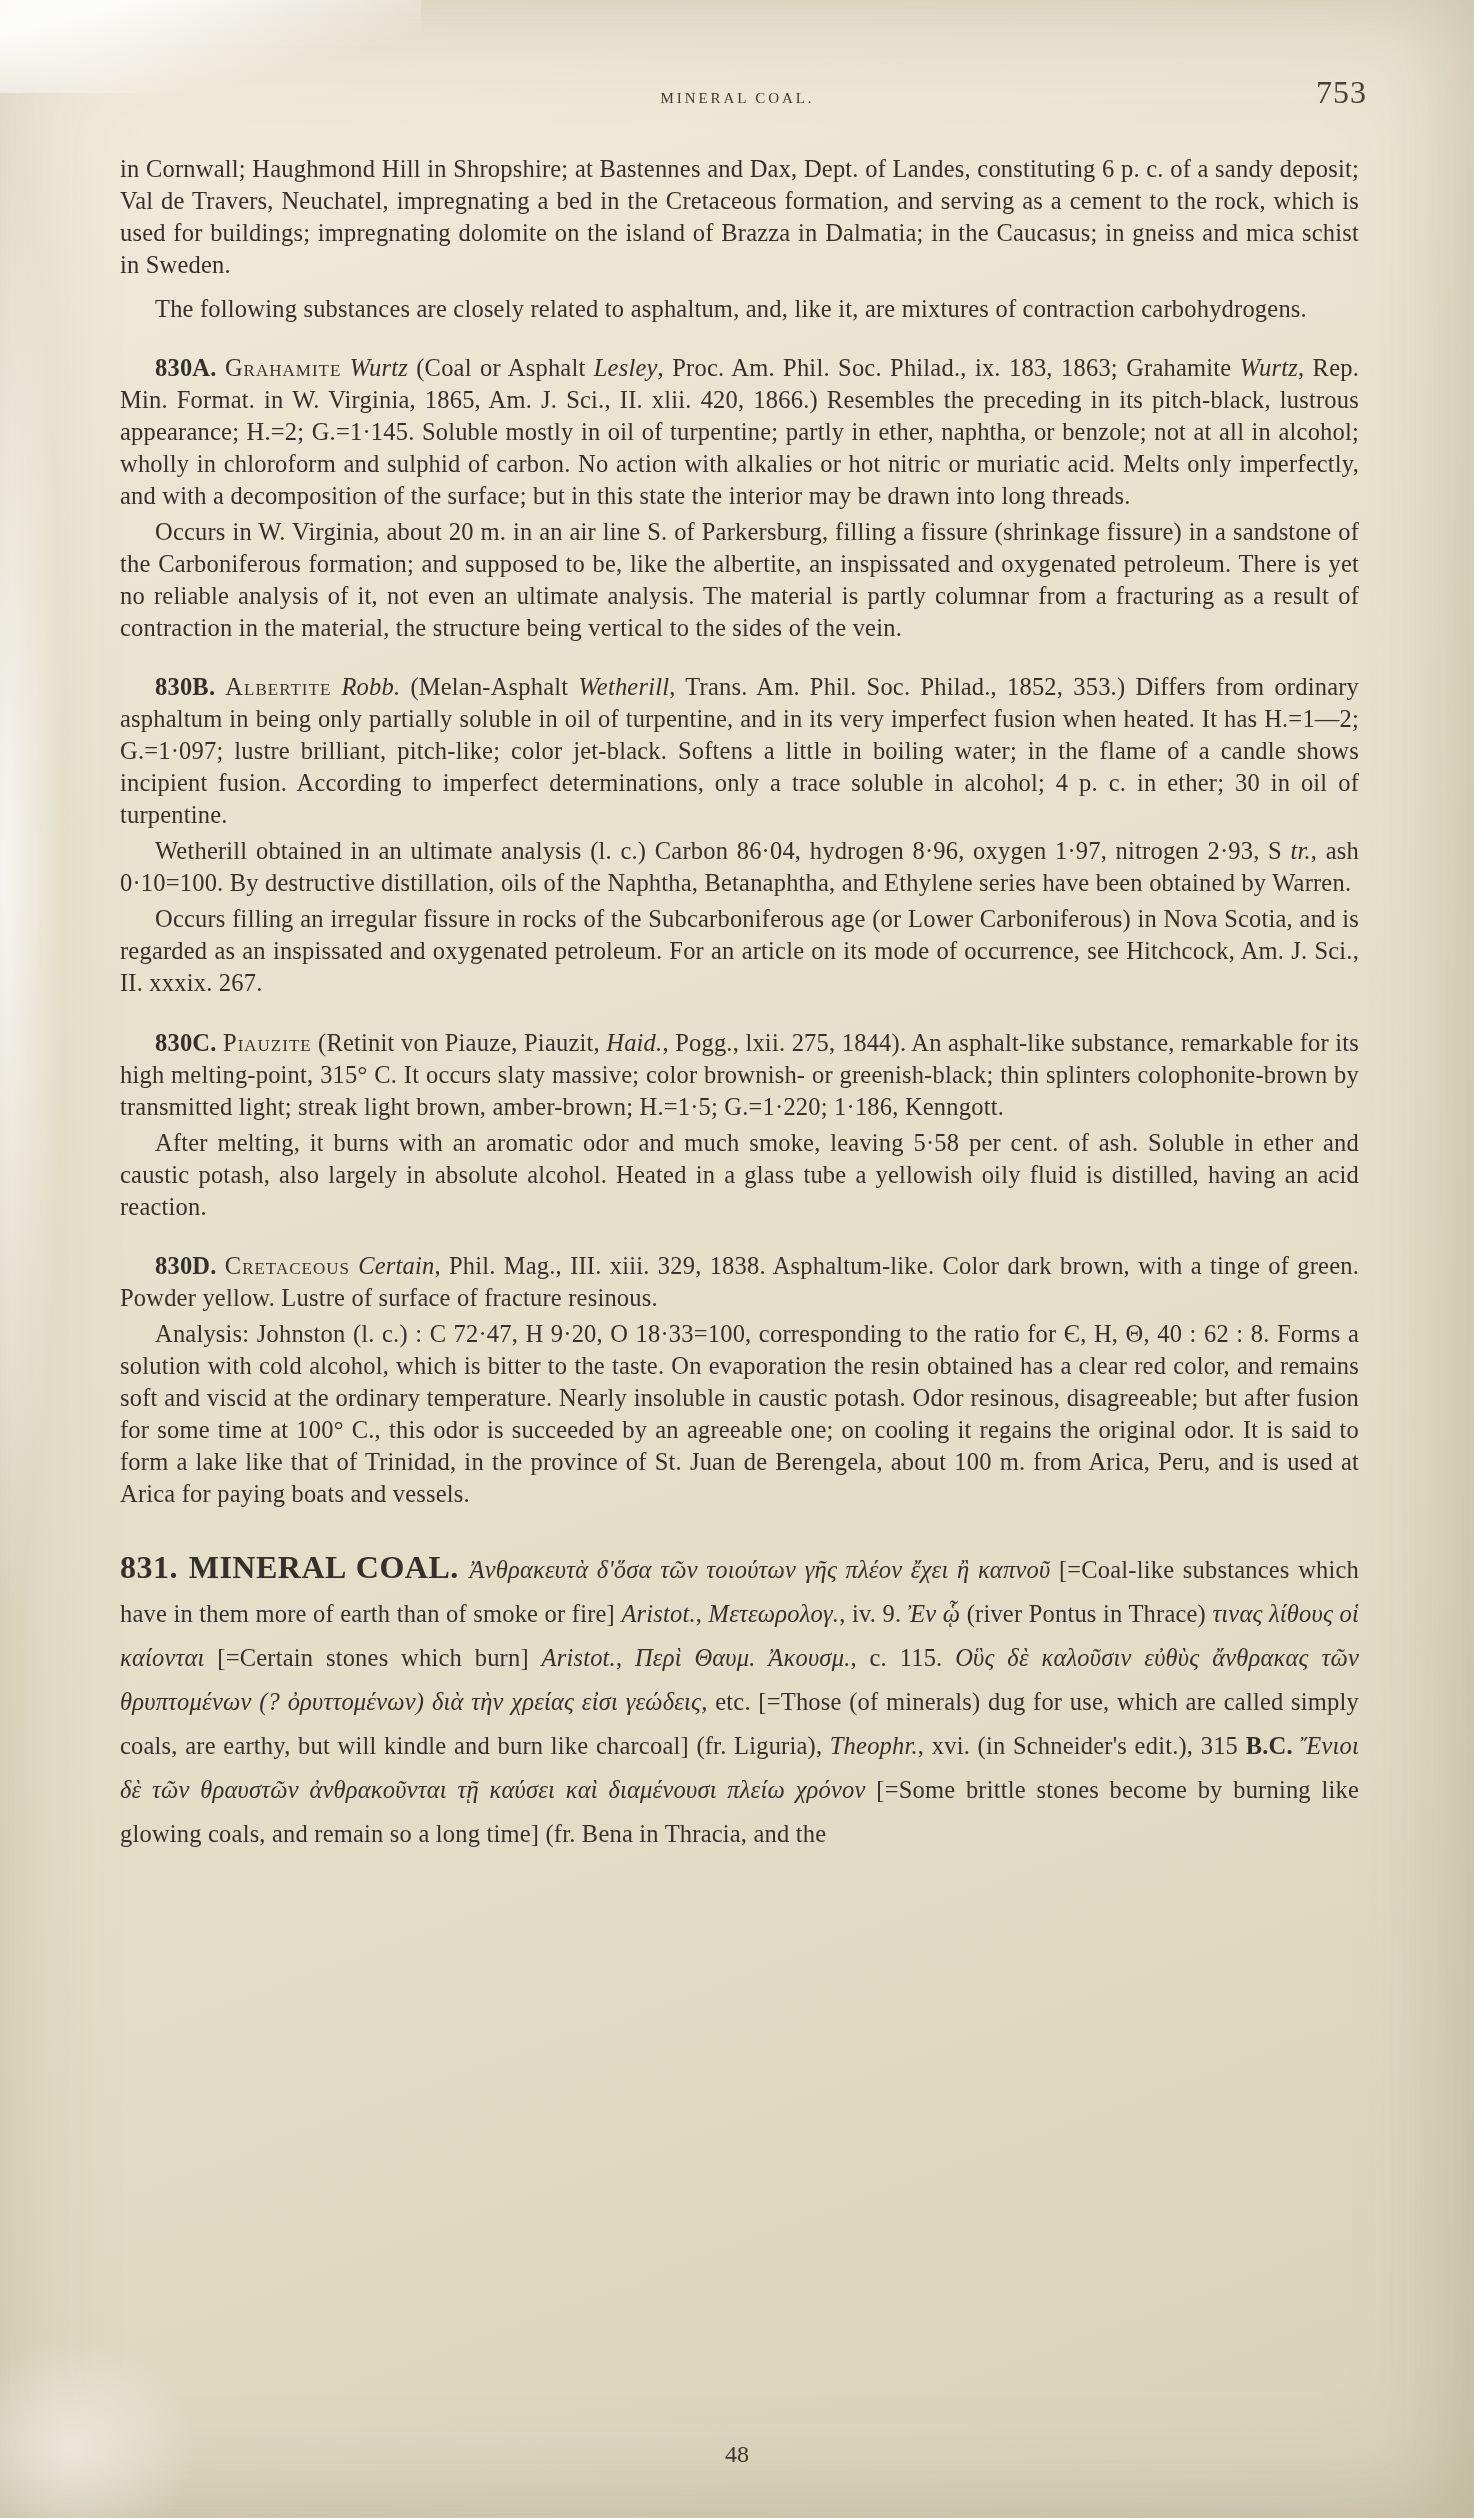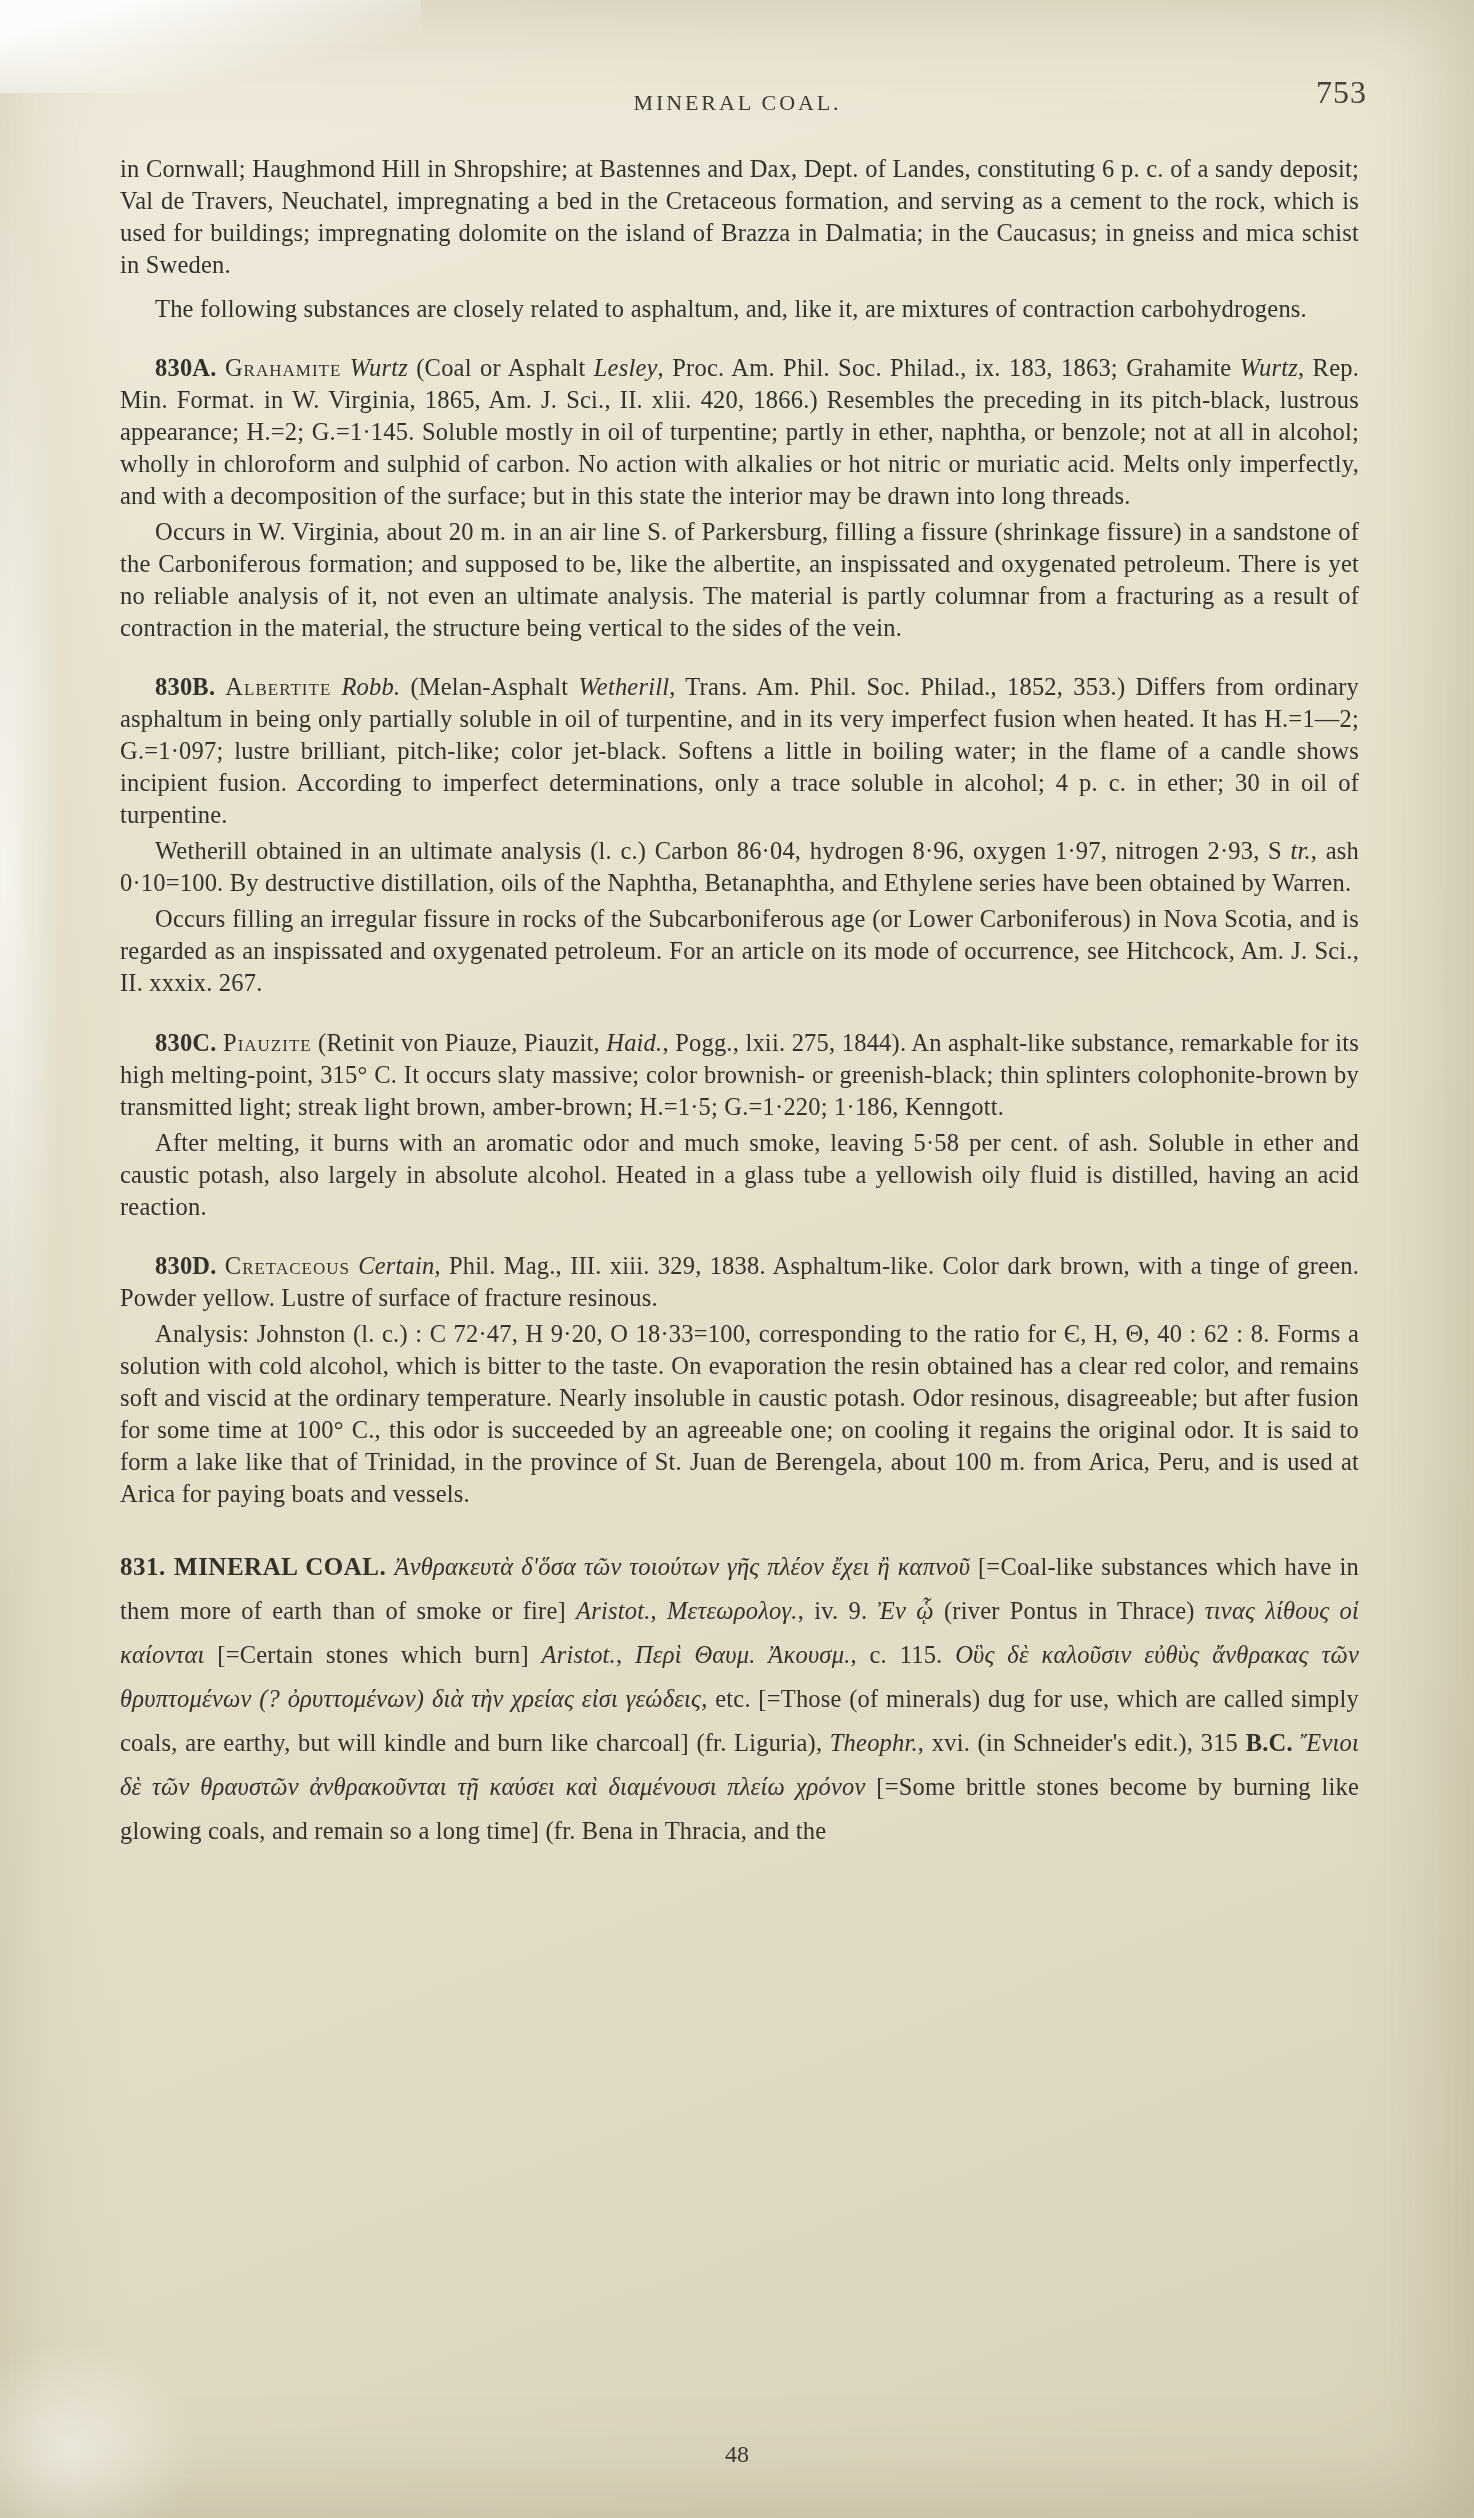--- a/index.html
+++ b/index.html
@@ -42,21 +42,21 @@
   }
 
   .page-header {
     position: relative;
     height: 55px;
     margin-bottom: 7.8px;
   }
   .running-title {
     position: absolute; left: 0; right: 4px;
     text-align: center;
-    font-size: 22px;
+    font-size: 15px;
     letter-spacing: 2.9px;
     color: #3d3a32;
   }
   .page-number {
     position: absolute; right: -3.9px; top: -15.7px;
     font-size: 32px;
     letter-spacing: 1px;
     color: #46423a;
   }
 
@@ -67,21 +67,21 @@
     text-align: justify;
     color: #34312a;
   }
   .para { margin: 4px; text-indent: 35px; }
   .para.noindent { text-indent: 0; }
   .para.spaced { margin-top: 11.8px; }
   .para.section { margin-top: 27.4px; }
   .para.species { margin-top: 35px; line-height: 44px; }
 
   .run-b  { font-weight: 700; }
-  .run-bt { font-weight: 700; font-size: 25px; letter-spacing: 0.5px; }
+  .run-bt { font-weight: 700; font-size: 32px; letter-spacing: 0.5px; }
   .run-i  { font-style: italic; }
   .run-sc { font-variant: small-caps; letter-spacing: 1px; }
   .run-g  { font-style: italic; }
 
   .page-footer {
     position: absolute; left: 0; right: 0; bottom: 51px;
     text-align: center;
     font-size: 24px;
     color: #3b3831;
   }

